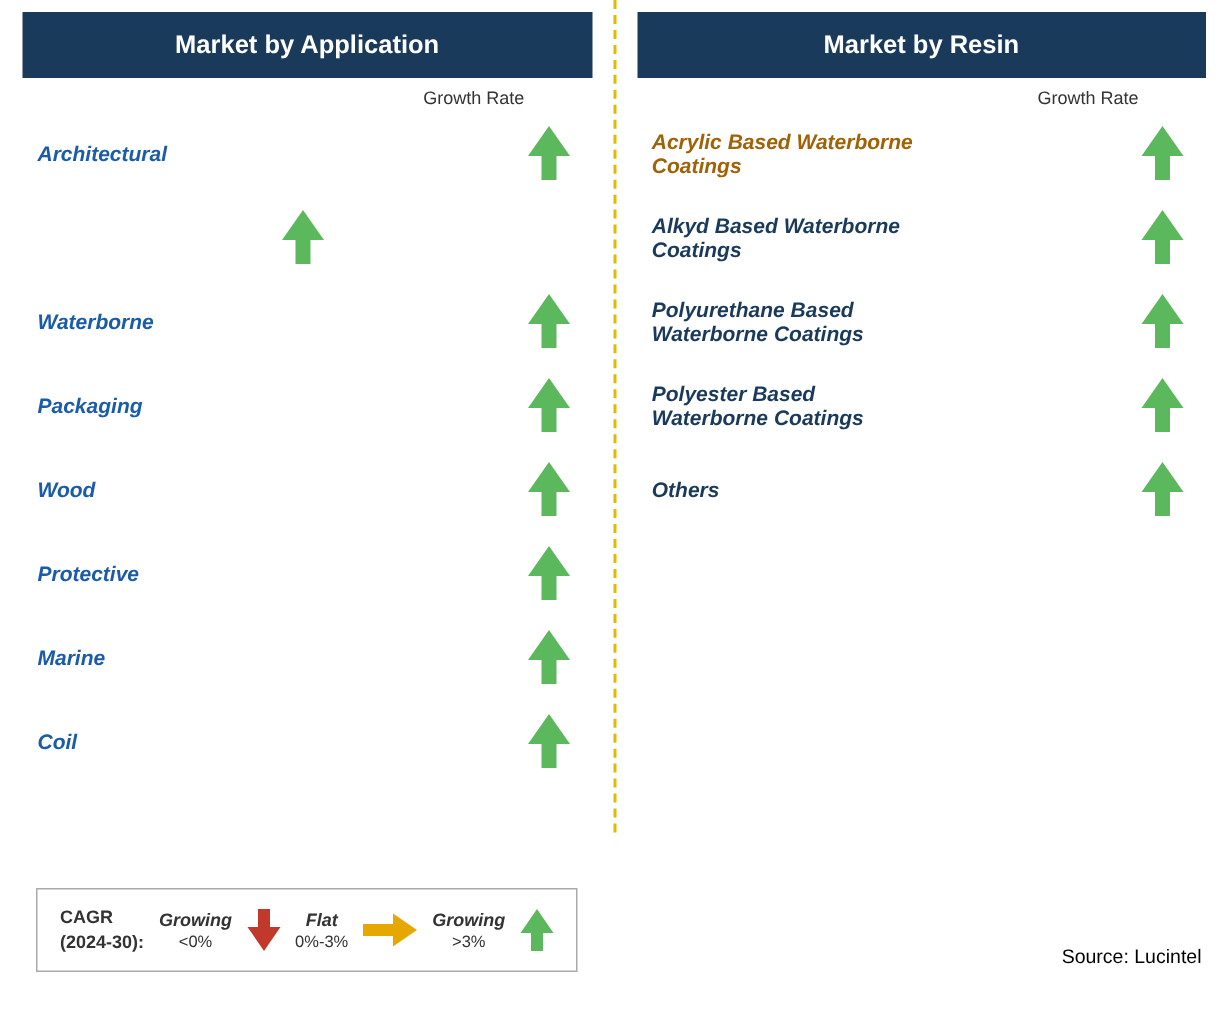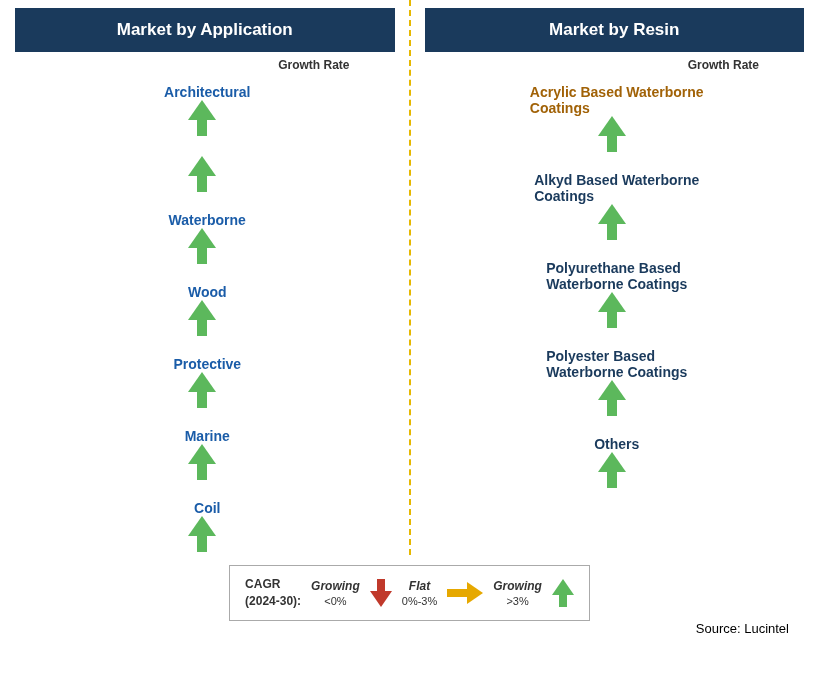--- a/index.html
+++ b/index.html
@@ -34,37 +34,38 @@
       font-size: 17px;
       font-weight: bold;
       padding: 12px 10px;
       margin: 8px 15px 0 15px;
     }
     .growth-rate-label {
       text-align: right;
       font-size: 12px;
       color: #333;
       padding: 6px 60px 2px 0;
-      font-weight: bold;
+      font-weight: normal;
     }
     .divider-dashed {
       position: absolute;
       left: 50%;
       top: 0;
       bottom: 120px;
       border-left: 2px dashed #e6b800;
       transform: translateX(-50%);
     }
     .item-row {
       display: flex;
-      flex-direction: column;
+      flex-direction: row;
       align-items: center;
       justify-content: center;
       padding: 10px 20px 10px 25px;
       min-height: 52px;
+      font-style: italic;
     }
     .item-label {
       font-size: 14px;
       color: #1a5ca8;
       font-weight: bold;
       flex: 1;
     }
     .green-arrow-up {
       display: inline-block;
       width: 28px;
@@ -88,27 +89,27 @@
       left: 50%;
       transform: translateX(-50%);
       top: 18px;
       width: 10px;
       height: 18px;
       background: #5cb85c;
     }
     .footer-area {
       position: absolute;
       bottom: 0;
-      left: 0;
+      left: 16px;
       right: 0;
       height: 110px;
       display: flex;
-      flex-direction: column;
-      align-items: center;
-      padding: 0 20px;
+      flex-direction: row;
+      align-items: center;
+      padding: 0 8px;
     }
     .legend-box {
       border: 1.5px solid #aaa;
       padding: 10px 15px;
       display: flex;
       flex-direction: row;
       align-items: center;
       gap: 10px;
       font-size: 12px;
       color: #333;
@@ -238,20 +239,24 @@
         <span class="green-arrow-up"></span>
       </div>
       <div class="item-row">
         <span class="green-arrow-up"></span>
       </div>
       <div class="item-row">
         <span class="item-label">Waterborne</span>
         <span class="green-arrow-up"></span>
       </div>
       <div class="item-row">
+        <span class="item-label">Packaging</span>
+        <span class="green-arrow-up"></span>
+      </div>
+      <div class="item-row">
         <span class="item-label">Wood</span>
         <span class="green-arrow-up"></span>
       </div>
       <div class="item-row">
         <span class="item-label">Protective</span>
         <span class="green-arrow-up"></span>
       </div>
       <div class="item-row">
         <span class="item-label">Marine</span>
         <span class="green-arrow-up"></span>

